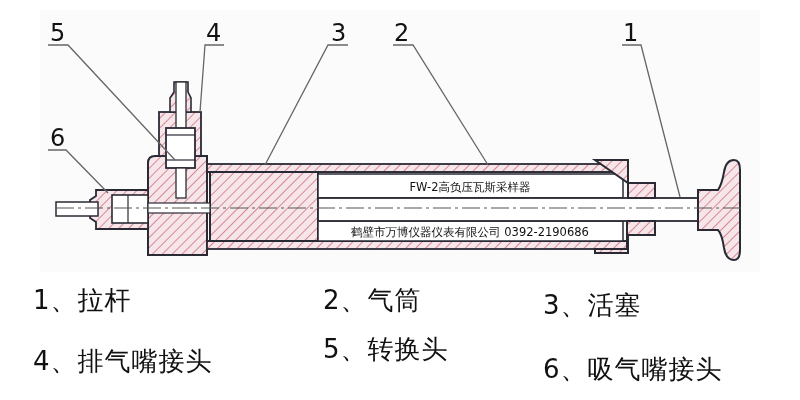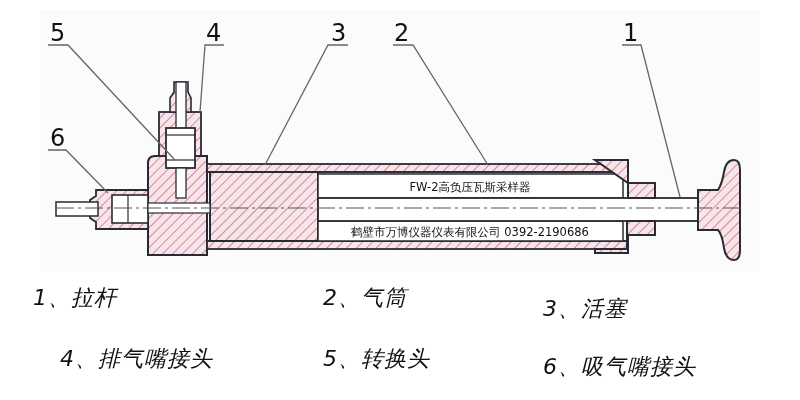--- a/index.html
+++ b/index.html
@@ -2,22 +2,22 @@
 <html><head>
   <meta charset="utf-8">
   <style>
     html, body { margin: 0; padding: 0; background: #ffffff; }
     body { width: 800px; height: 400px; position: relative; overflow: hidden;
            font-family: "DejaVu Sans", "Liberation Sans", sans-serif; }
     #diagram { position: absolute; left: 0; top: 0; width: 800px; height: 280px; }
     .callout-num { font-family: "DejaVu Sans", sans-serif; font-size: 24px; fill: #111; }
     .inner-text { font-family: "DejaVu Sans", sans-serif; font-size: 11.5px; fill: #111; }
     .legend { position: absolute; left: 0; top: 278px; width: 800px; height: 122px; }
-    .legend-item { position: absolute; font-size: 22px; color: #111; white-space: nowrap;
-                   font-family: "DejaVu Sans", sans-serif; letter-spacing: 1px; font-style: italic; }
+    .legend-item { position: absolute; font-size: 26px; color: #111; white-space: nowrap;
+                   font-family: "DejaVu Sans", sans-serif; letter-spacing: 1px; }
   </style>
 </head>
 <body>
 
 <svg id="diagram" viewBox="0 0 800 280" xmlns="http://www.w3.org/2000/svg">
   <defs>
     <pattern id="hatch" patternUnits="userSpaceOnUse" width="7" height="7" patternTransform="rotate(45)">
       <rect width="7" height="7" fill="#f6e6ea"></rect>
       <line x1="0" y1="0" x2="0" y2="7" stroke="#d07080" stroke-width="1.6"></line>
     </pattern>
@@ -103,17 +103,17 @@
   <text class="callout-num" x="206" y="41">4</text>
   <text class="callout-num" x="50" y="146">6</text>
   <text class="callout-num" x="331" y="41">3</text>
   <text class="callout-num" x="394" y="41">2</text>
   <text class="callout-num" x="623" y="41">1</text>
 </svg>
 
 <div class="legend">
   <div class="legend-item" style="left:33px; top:5px;">1、拉杆</div>
   <div class="legend-item" style="left:323px; top:5px;text-align:right;">2、气筒</div>
-  <div class="legend-item" style="left:543px; top:16px;">3、活塞</div>
-  <div class="legend-item" style="left:33px; top:66px;margin-left:27px;">4、排气嘴接头</div>
-  <div class="legend-item" style="left:323px; top:66px;">5、转换头</div>
+  <div class="legend-item" style="left:543px; top:10px;">3、活塞</div>
+  <div class="legend-item" style="left:33px; top:66px;">4、排气嘴接头</div>
+  <div class="legend-item" style="left:323px; top:54px;">5、转换头</div>
   <div class="legend-item" style="left:543px; top:74px;">6、吸气嘴接头</div>
 </div>
 
 </body></html>

